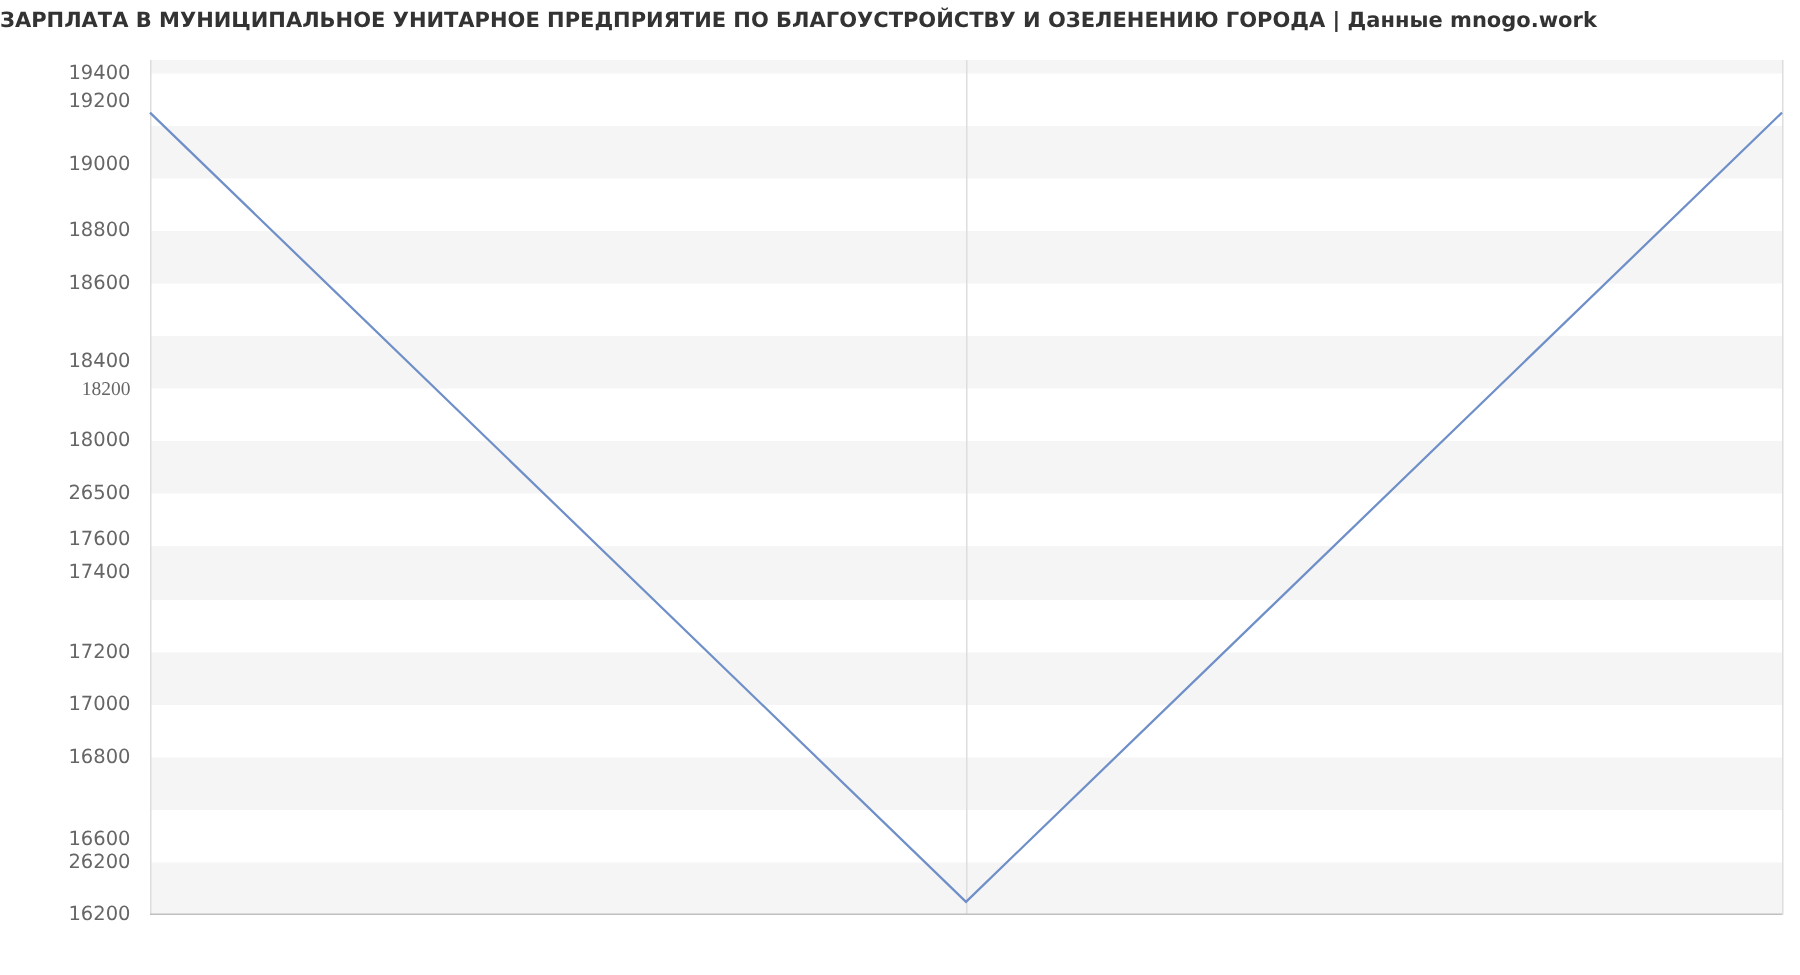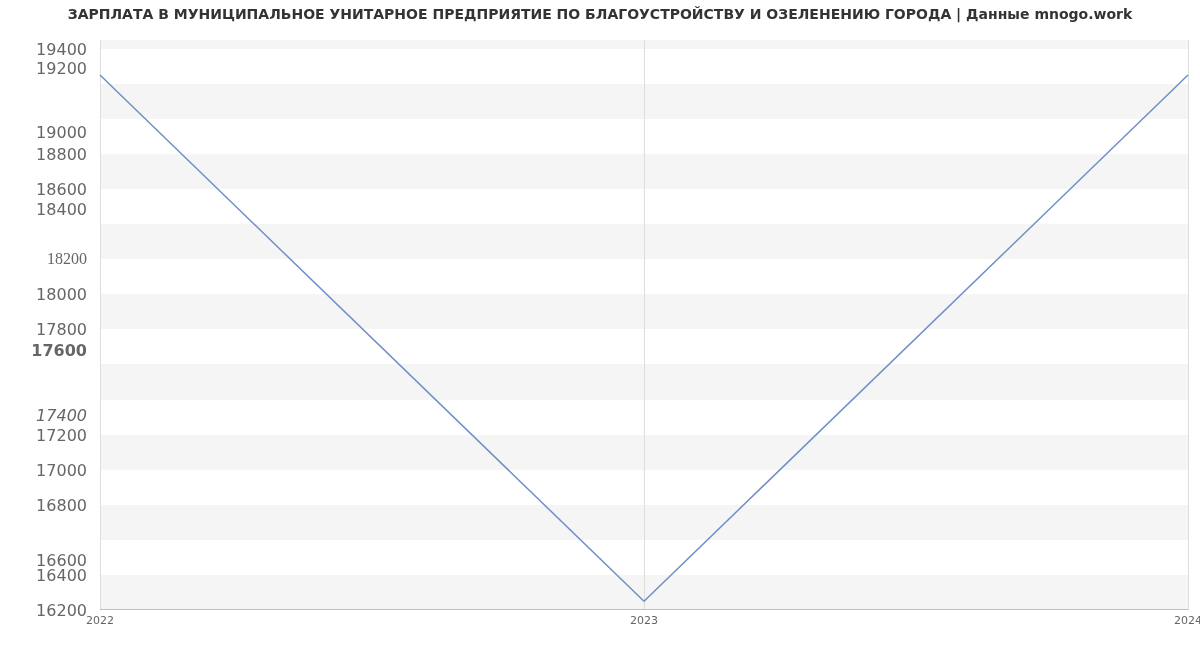--- a/index.html
+++ b/index.html
@@ -14,21 +14,21 @@
   .chart-wrap {
     position: relative;
     width: 1200px;
     height: 650px;
   }
   .chart-title {
     position: absolute;
     top: 6px;
     left: 0;
     width: 1200px;
-    text-align: center;
+    text-align: left;
     font-size: 14px;
     font-weight: 600;
     color: #333333;
   }
   .plot-area {
     position: absolute;
     left: 100px;
     top: 40px;
     width: 1088px;
     height: 570px;
@@ -57,21 +57,21 @@
   .y-ticks {
     position: absolute;
     left: 0;
     top: 40px;
     width: 95px;
     height: 570px;
   }
   .y-tick {
     position: absolute;
     right: 8px;
-    font-size: 16px;
+    font-size: 13px;
     color: #666666;
     transform: translateY(-50%);
     white-space: nowrap;
   }
   .x-ticks {
     position: absolute;
     left: 100px;
     top: 614px;
     width: 1088px;
     height: 20px;
@@ -94,34 +94,34 @@
   }
 </style>
 </head>
 <body>
 
 <div class="chart-wrap">
   <div class="chart-title">ЗАРПЛАТА В МУНИЦИПАЛЬНОЕ УНИТАРНОЕ ПРЕДПРИЯТИЕ ПО БЛАГОУСТРОЙСТВУ И ОЗЕЛЕНЕНИЮ ГОРОДА | Данные mnogo.work</div>
 
   <div class="y-ticks" id="y-ticks">
       <div class="y-tick" style="top: 570px;">16200</div>
-      <div class="y-tick" style="top: 534.923px;">16400</div>
+      <div class="y-tick" style="top: 534.923px;">26200</div>
       <div class="y-tick" style="top: 499.846px; margin-top: 20px;">16600</div>
       <div class="y-tick" style="top: 464.769px;">16800</div>
       <div class="y-tick" style="top: 429.692px;">17000</div>
       <div class="y-tick" style="top: 394.615px;">17200</div>
-      <div class="y-tick" style="top: 375px; font-style: italic;">17400</div>
-      <div class="y-tick" style="top: 310px; font-weight: bold;">17600</div>
-      <div class="y-tick" style="top: 289.385px;">17800</div>
+      <div class="y-tick" style="top: 342px;">17400</div>
+      <div class="y-tick" style="top: 320px;">17600</div>
+      <div class="y-tick" style="top: 289.385px;">26500</div>
       <div class="y-tick" style="top: 254.308px;">18000</div>
       <div class="y-tick" style="top: 219.231px; font-family: Liberation Serif, serif;">18200</div>
-      <div class="y-tick" style="top: 169px;">18400</div>
+      <div class="y-tick" style="top: 201px;">18400</div>
       <div class="y-tick" style="top: 149.077px;">18600</div>
       <div class="y-tick" style="top: 114px; text-align: center;">18800</div>
-      <div class="y-tick" style="top: 92px;">19000</div>
+      <div class="y-tick" style="top: 70px;">19000</div>
       <div class="y-tick" style="top: 28px;">19200</div>
       <div class="y-tick" style="top: 8.76923px;">19400</div>
     </div>
 
   <div class="plot-area" id="plot-area">
     <div id="bands">
         <div class="band" style="top: 534.923px; height: 35.0769px;"></div>
         <div class="band" style="top: 464.769px; height: 35.0769px;"></div>
         <div class="band" style="top: 394.615px; height: 35.0769px;"></div>
         <div class="band" style="top: 324.462px; height: 35.0769px;"></div>
@@ -135,18 +135,13 @@
         <div class="grid-v" style="left: 0px;"></div>
         <div class="grid-v" style="left: 544px;"></div>
         <div class="grid-v" style="left: 1088px;"></div>
       </div>
     <svg class="line-svg" id="line-svg" viewBox="0 0 1088 570" preserveAspectRatio="none">
         <path d="M0.00 35.08 L544.00 561.23 L1088.00 35.08" fill="none" stroke="#6f8fc8" stroke-width="1.5"></path>
       </svg>
     <div class="axis-line-x"></div>
   </div>
 
-  <div class="x-ticks" id="x-ticks">
-      <div class="x-tick" style="left: 0px;">2022</div>
-      <div class="x-tick" style="left: 544px;">2023</div>
-      <div class="x-tick" style="left: 1088px;">2024</div>
-    </div>
 </div>
 
 </body></html>

